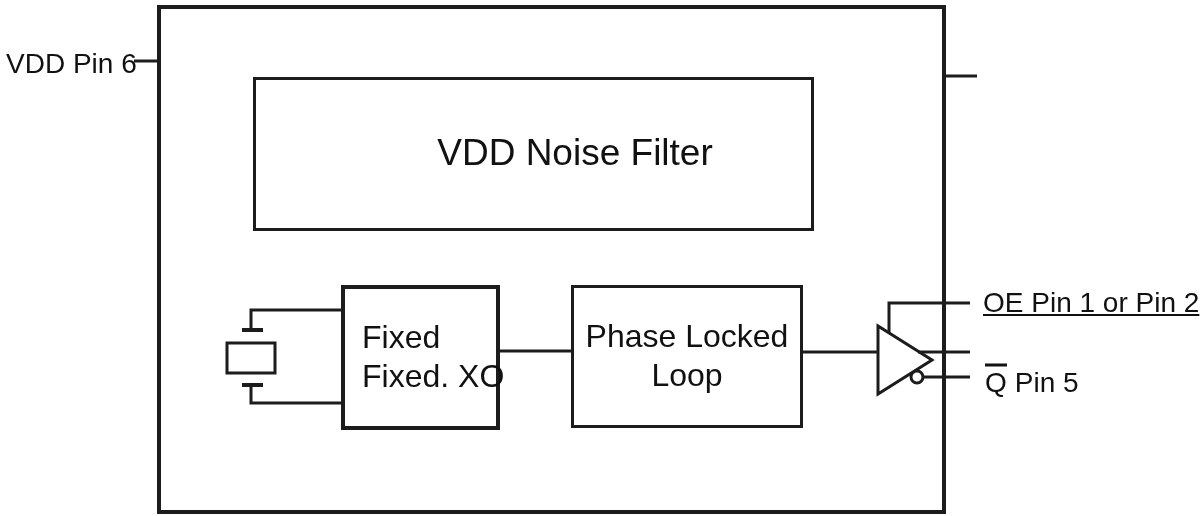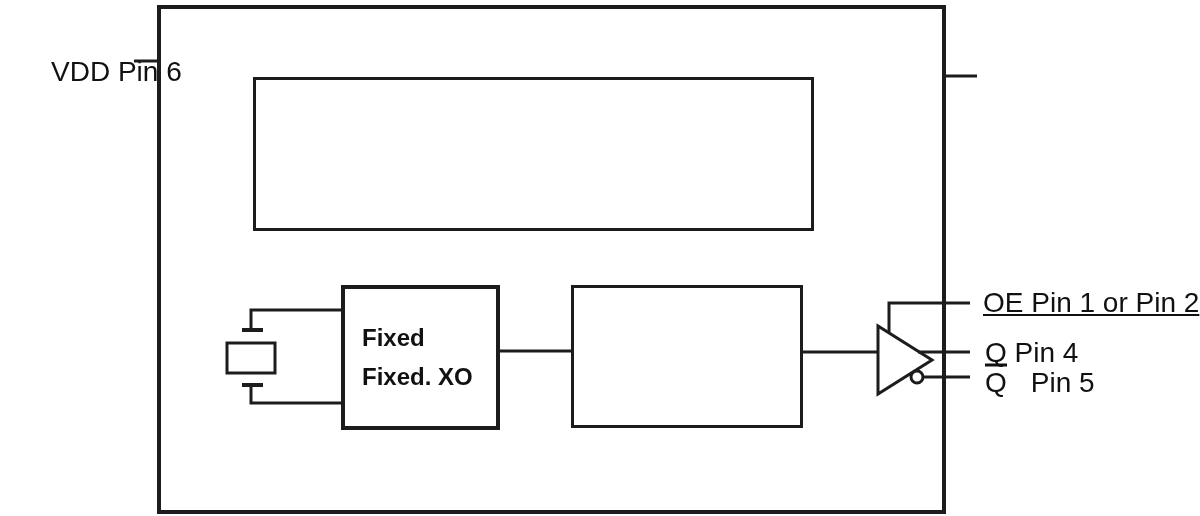--- a/index.html
+++ b/index.html
@@ -23,83 +23,86 @@
     border: 3px solid var(--line);
     background: transparent;
   }
   #outer-box  { left: 157px; top: 5px;   width: 789px; height: 509px; border-width: 4px; }
   #noise-filter-box { left: 253px; top: 77px; width: 561px; height: 154px; }
   #xo-box     { left: 341px; top: 285px; width: 159px; height: 145px; border-width: 4px; }
   #pll-box    { left: 571px; top: 285px; width: 232px; height: 143px; }
 
   .block-label {
     position: absolute;
-    font-size: 24px;
+    font-size: 32px;
     line-height: 39px;
     white-space: nowrap;
-    font-weight: bold;
   }
   #noise-filter-label {
     position: absolute;
     left: 575px; top: 153px;
     transform: translate(-50%, -50%);
     font-size: 37px;
     white-space: nowrap;
   }
   #xo-label  { left: 362px; top: 357px; transform: translateY(-50%); text-align: left; }
   #pll-label { left: 687px; top: 356px; transform: translate(-50%, -50%); text-align: center; }
 
   .pin-label {
     position: absolute;
     font-size: 28px;
     line-height: 32px;
     white-space: nowrap;
     transform: translateY(-50%);
   }
-  #vdd-label  { left: 6px;   top: 72px; margin-left: 45px;  }
+  #vdd-label  { left: 6px;   top: 64px;  }
   #gnd-label  { left: 982px; top: 75px;  }
   #oe-label   { left: 983px; top: 303px; text-decoration: underline; }
   #q-label    { left: 985px; top: 353px; }
   #qbar-label { left: 985px; top: 381px; }
 
   .qbar-q {
     display: inline-block;
     border-top: 3px solid var(--text);
     padding-top: 1px;
     line-height: 1.05;
   }
-  .qbar-rest { margin-left: 24px; }
+  .qbar-rest { margin-left: 8px; }
 
   svg.overlay { position: absolute; left: 0; top: 0; display: block; }
   .wire  { stroke: var(--line); stroke-width: 3; fill: none; }
   .plate { stroke: var(--line); stroke-width: 4; fill: none; }
   .body-stroke { stroke: var(--line); stroke-width: 3; fill: none; }
   .tri   { stroke: var(--line); stroke-width: 3; fill: var(--background); }
 </style>
 </head>
 <body>
 
 <div class="canvas">
 
   <div class="box" id="outer-box"></div>
 
   <div class="box" id="noise-filter-box"></div>
   <div class="box" id="xo-box"></div>
   <div class="box" id="pll-box"></div>
 
+  <div id="noise-filter-label">VDD Noise Filter</div>
 
   <div class="block-label" id="xo-label">
     <div>Fixed</div>
     <div>Fixed. XO</div>
   </div>
 
+  <div class="block-label" id="pll-label">
+    <div>Phase Locked</div>
+    <div>Loop</div>
+  </div>
 
   <div class="pin-label" id="vdd-label">VDD Pin 6</div>
   <div class="pin-label" id="oe-label">OE Pin 1 or Pin 2</div>
-  <div class="pin-label" id="q-label">Q Pin 4</div>
   <div class="pin-label" id="qbar-label">
     <span class="qbar-q">Q</span><span class="qbar-rest">Pin 5</span>
   </div>
 
   <svg class="overlay" width="1200" height="516" viewBox="0 0 1200 516">
 
     <line class="wire" x1="134" y1="61" x2="158" y2="61"></line>
     <line class="wire" x1="944" y1="76" x2="977" y2="76"></line>
 
     <polyline class="wire" points="251,328 251,310 342,310"></polyline>

